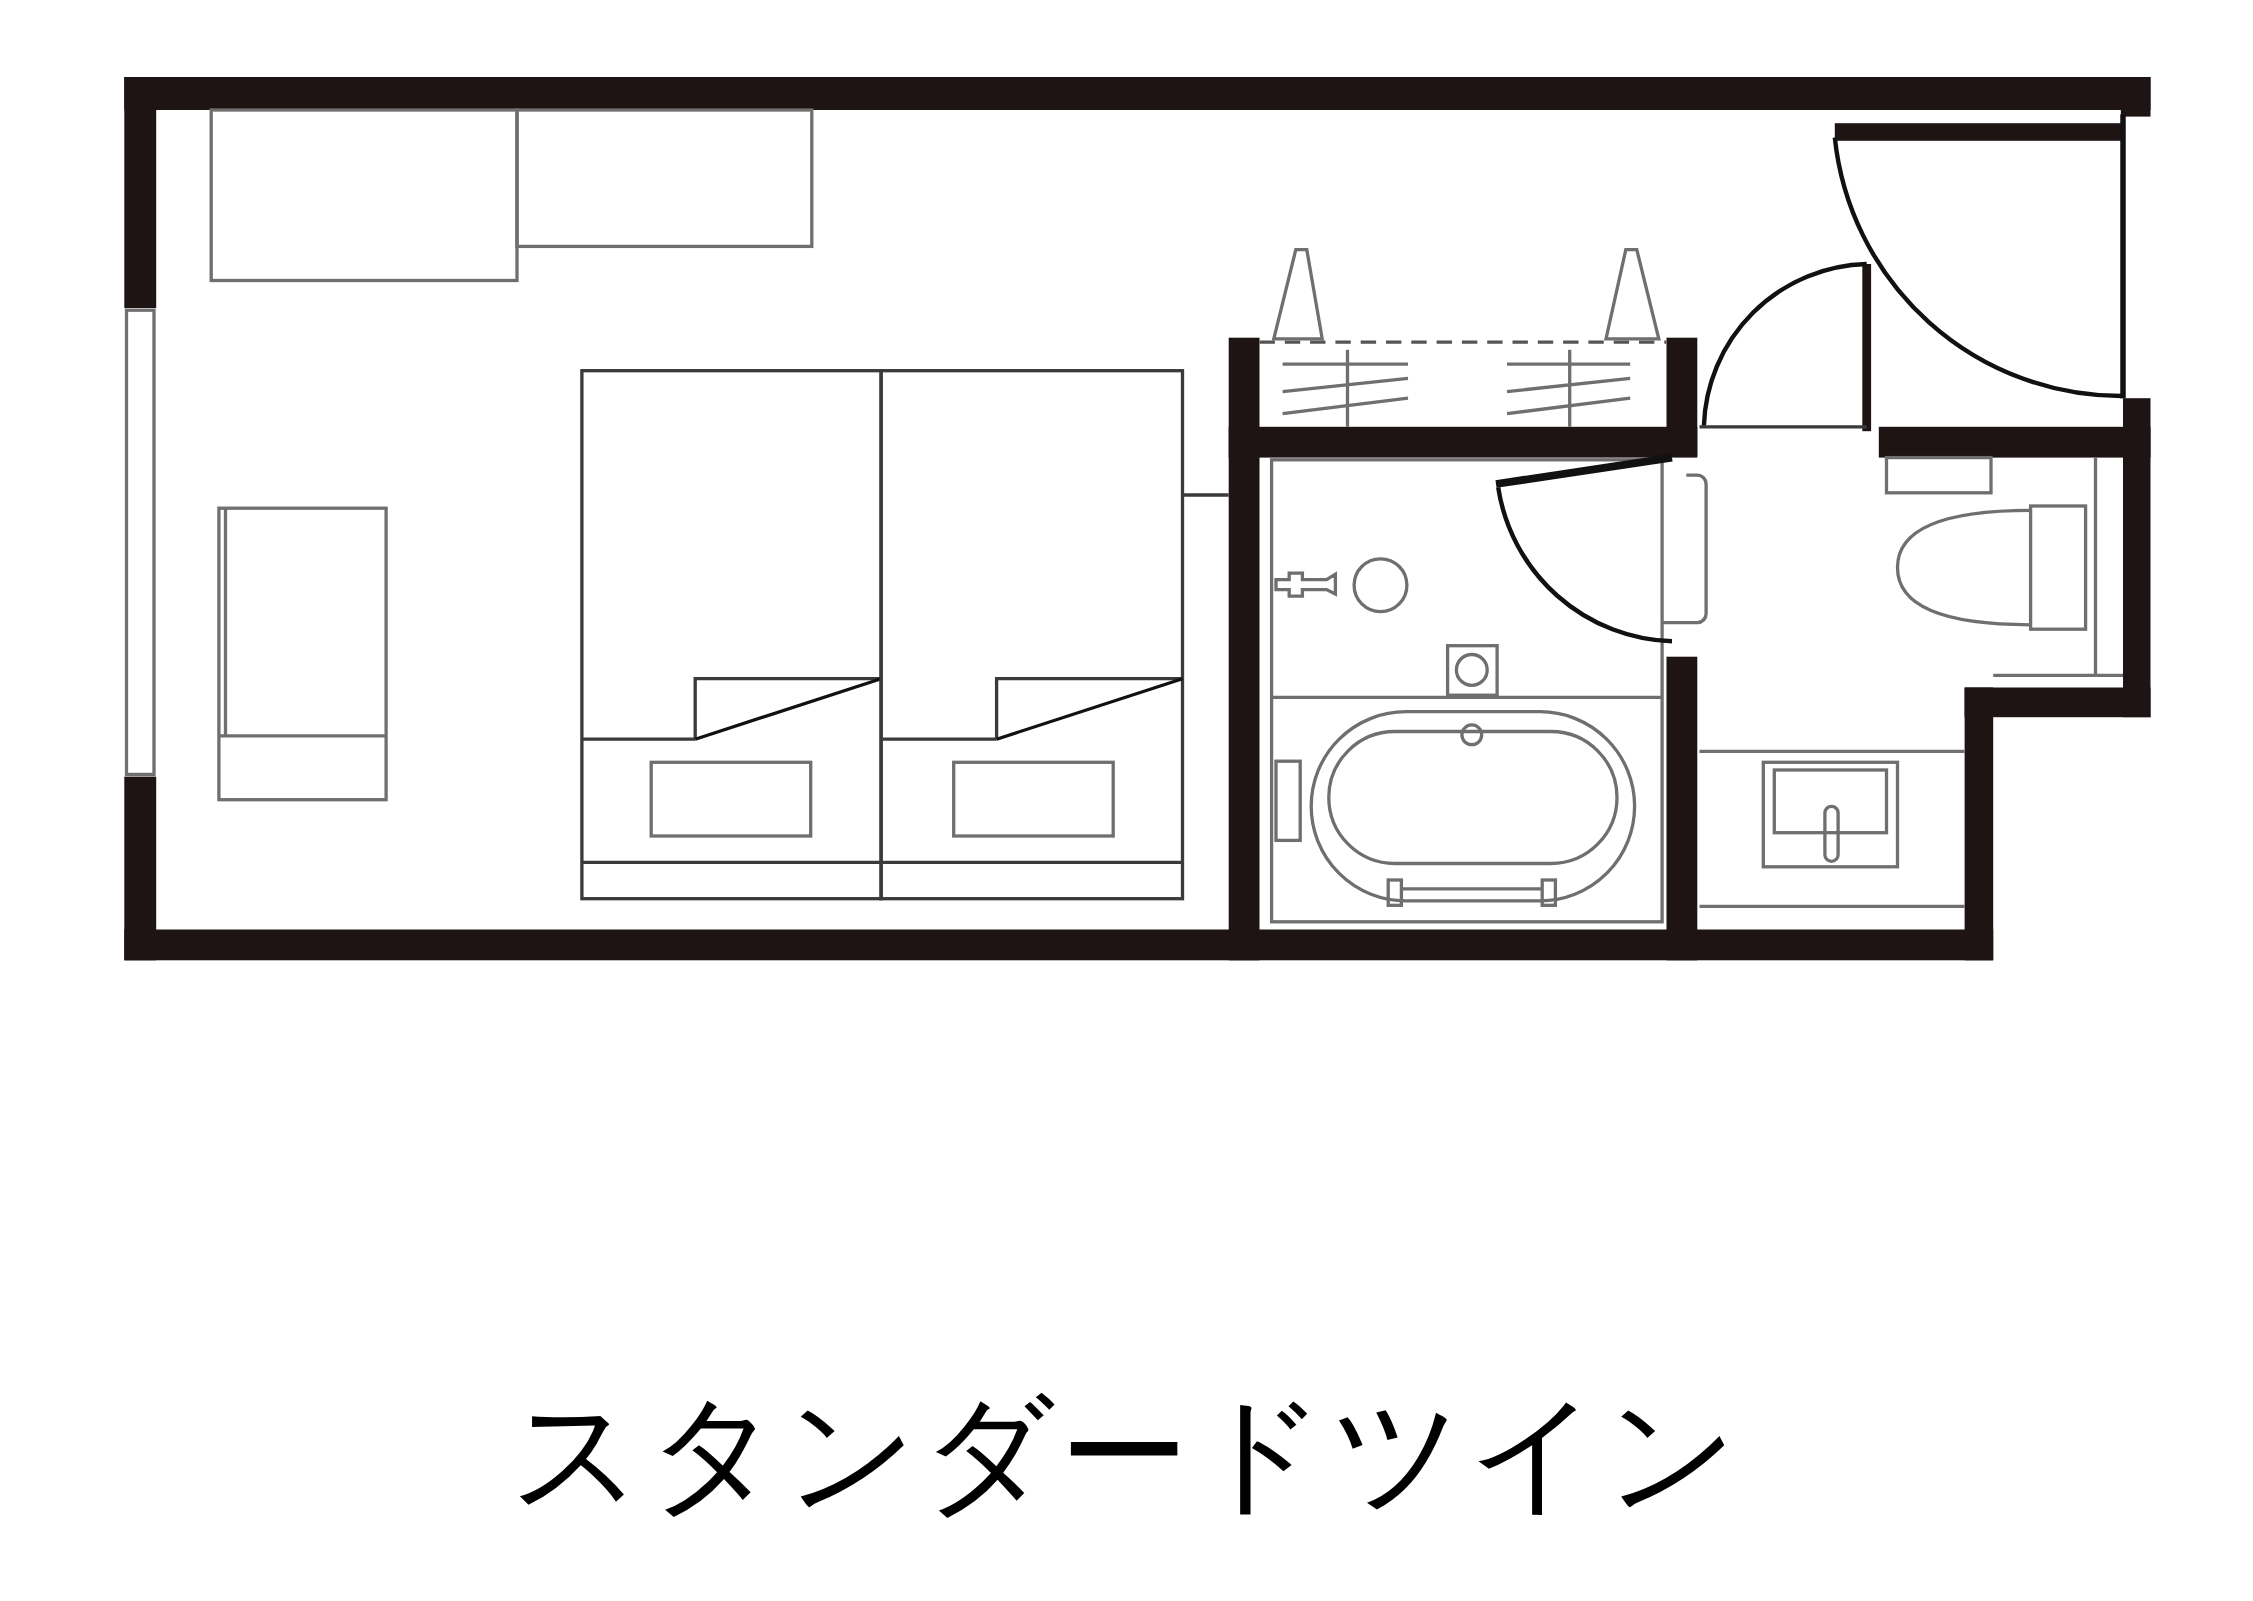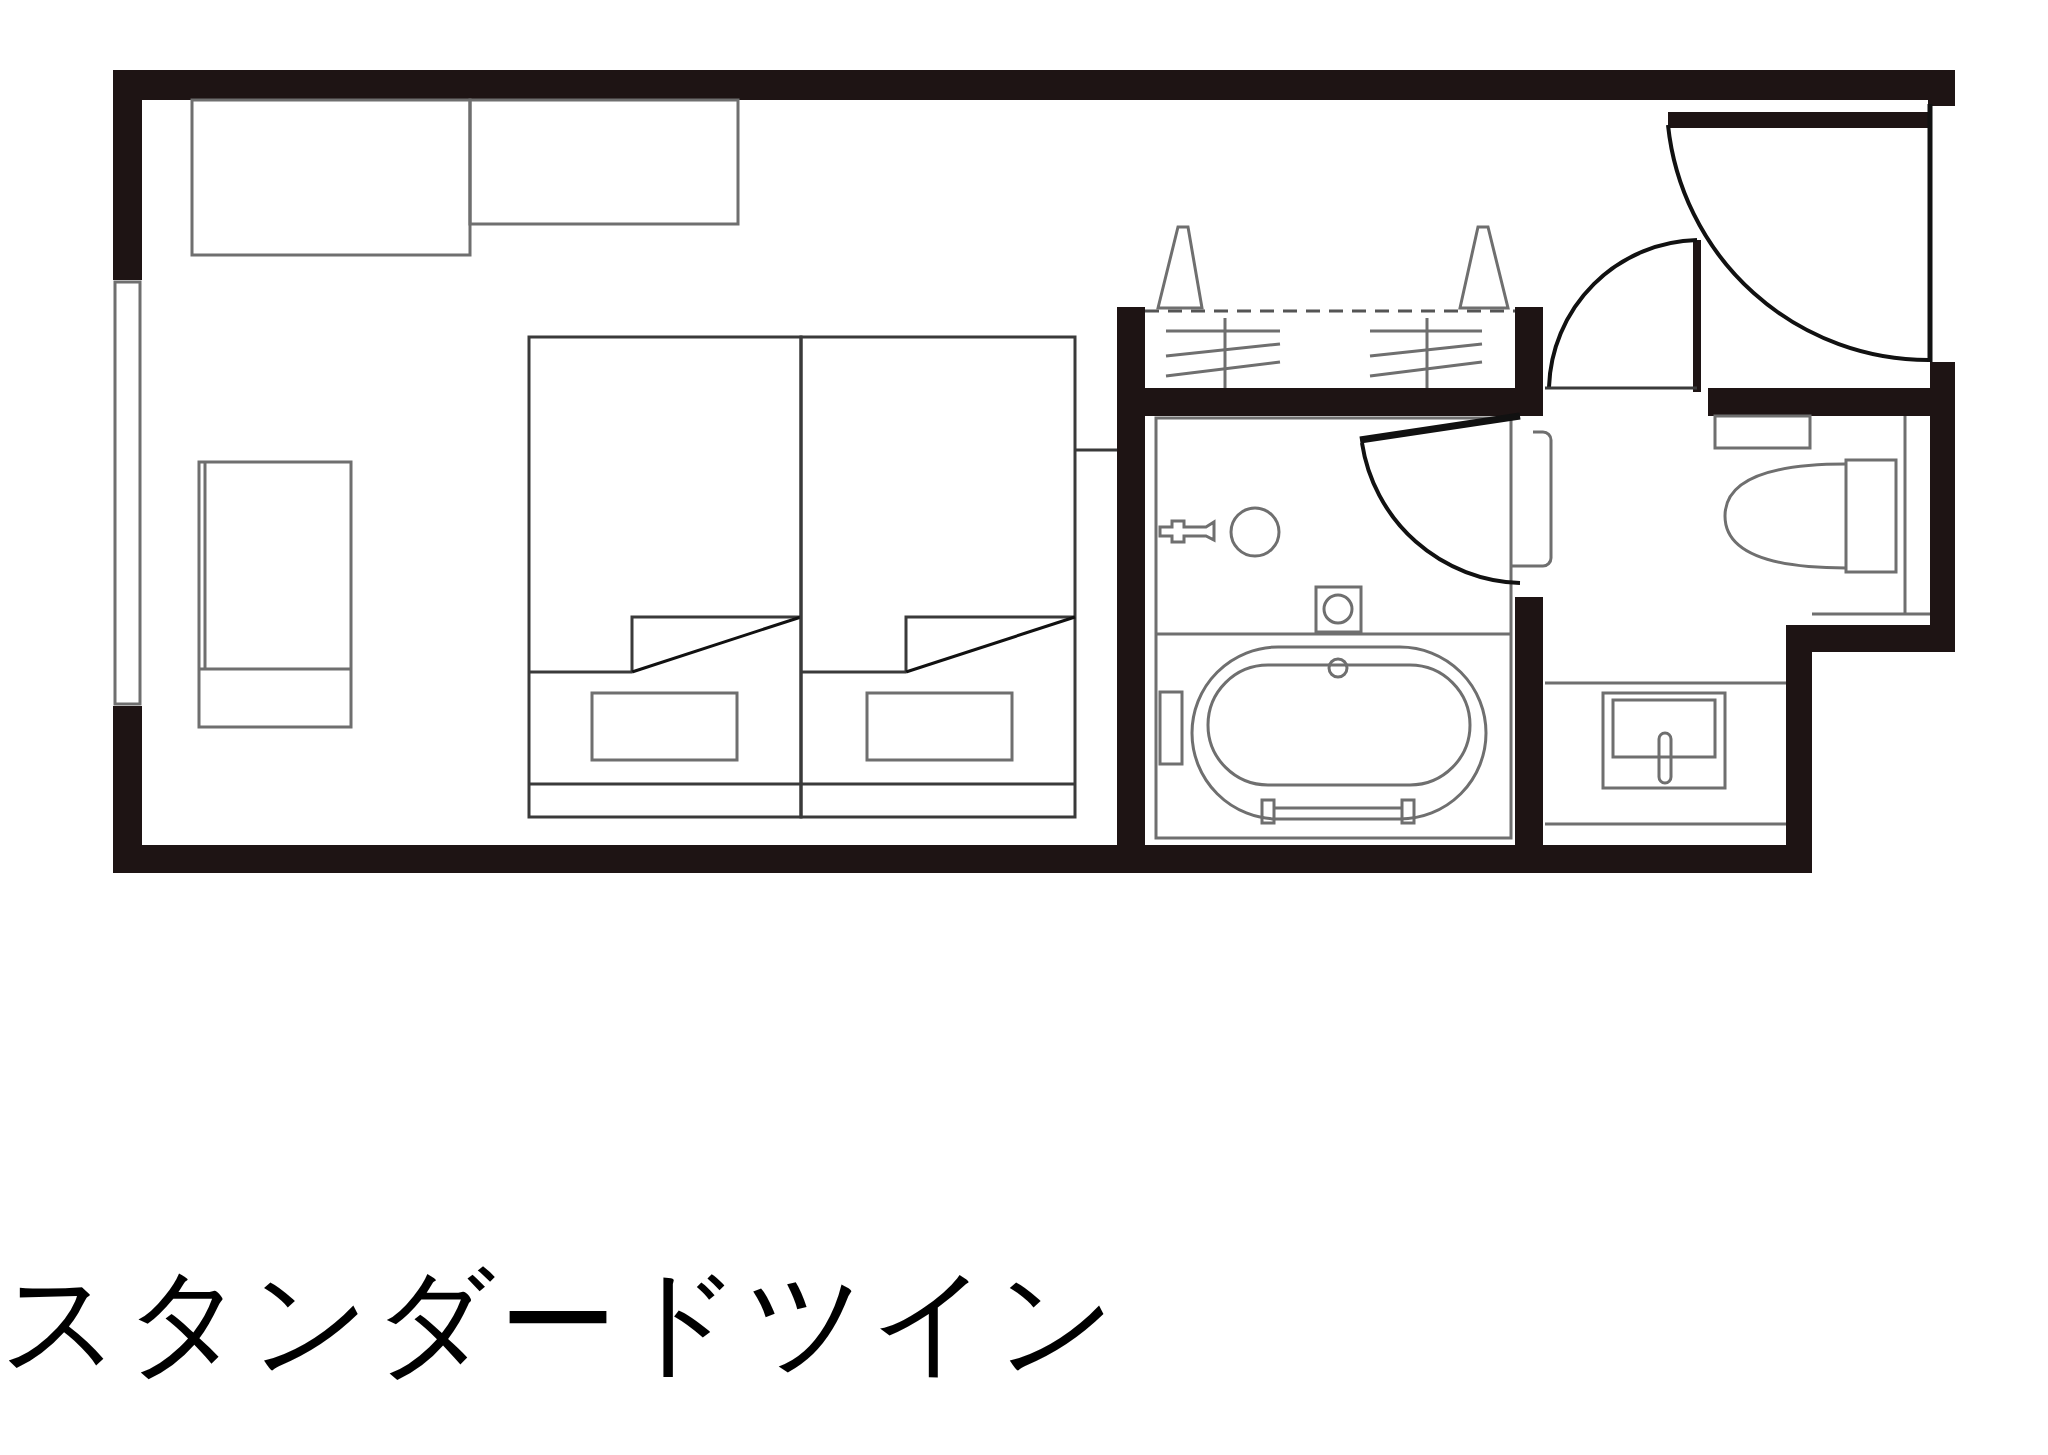--- a/index.html
+++ b/index.html
@@ -5,21 +5,21 @@
   html, body { margin: 0; padding: 0; background: #ffffff; }
   body { width: 2048px; height: 1455px; position: relative; overflow: hidden; }
   #plan { position: absolute; left: 0; top: 0; }
   .wall { fill: #1e1414; }
   .thin { fill: none; stroke: #6f6f6f; stroke-width: 3; }
   .thinb { fill: none; stroke: #3a3a3a; stroke-width: 3; }
   .door { fill: none; stroke: #111; stroke-width: 4; }
   .dash { fill: none; stroke: #555; stroke-width: 3; stroke-dasharray: 14 9; }
   .caption {
     position: absolute; left: 0; width: 2048px; top: 1262px;
-    text-align: left; font-family: "DejaVu Sans", sans-serif;
+    text-align: center; font-family: "DejaVu Sans", sans-serif;
     font-size: 118px; color: #000; letter-spacing: 4px; line-height: 1;
   }
 </style>
 </head>
 <body>
 
 <svg id="plan" width="2048" height="1180" viewBox="0 0 2048 1180" xmlns="http://www.w3.org/2000/svg">
 
   <g>
     <rect class="wall" x="113" y="70" width="1842" height="30"></rect>

